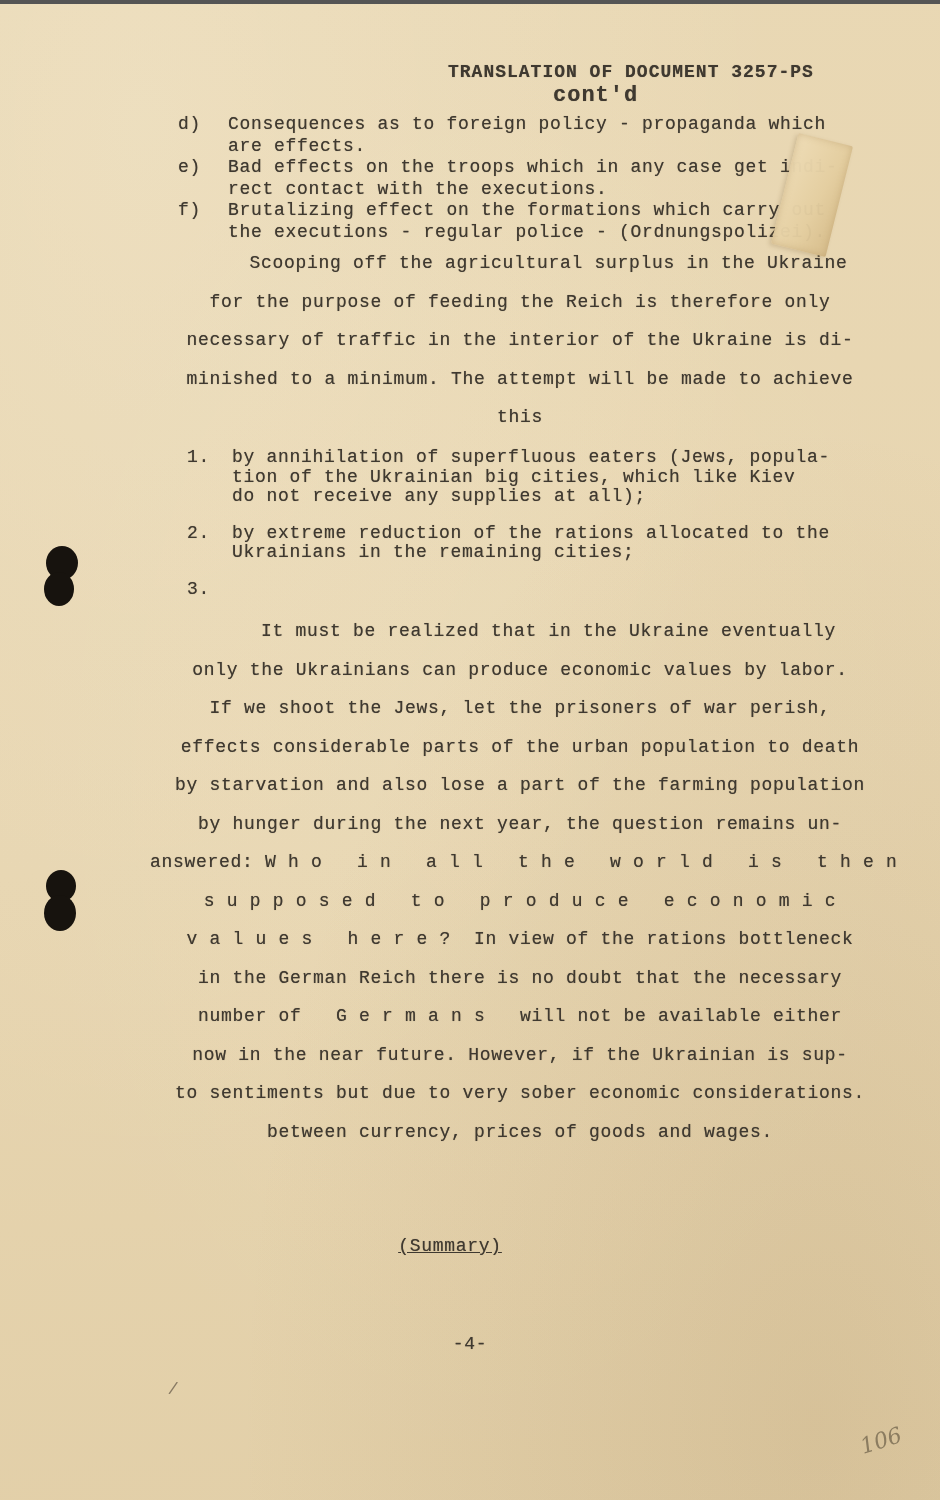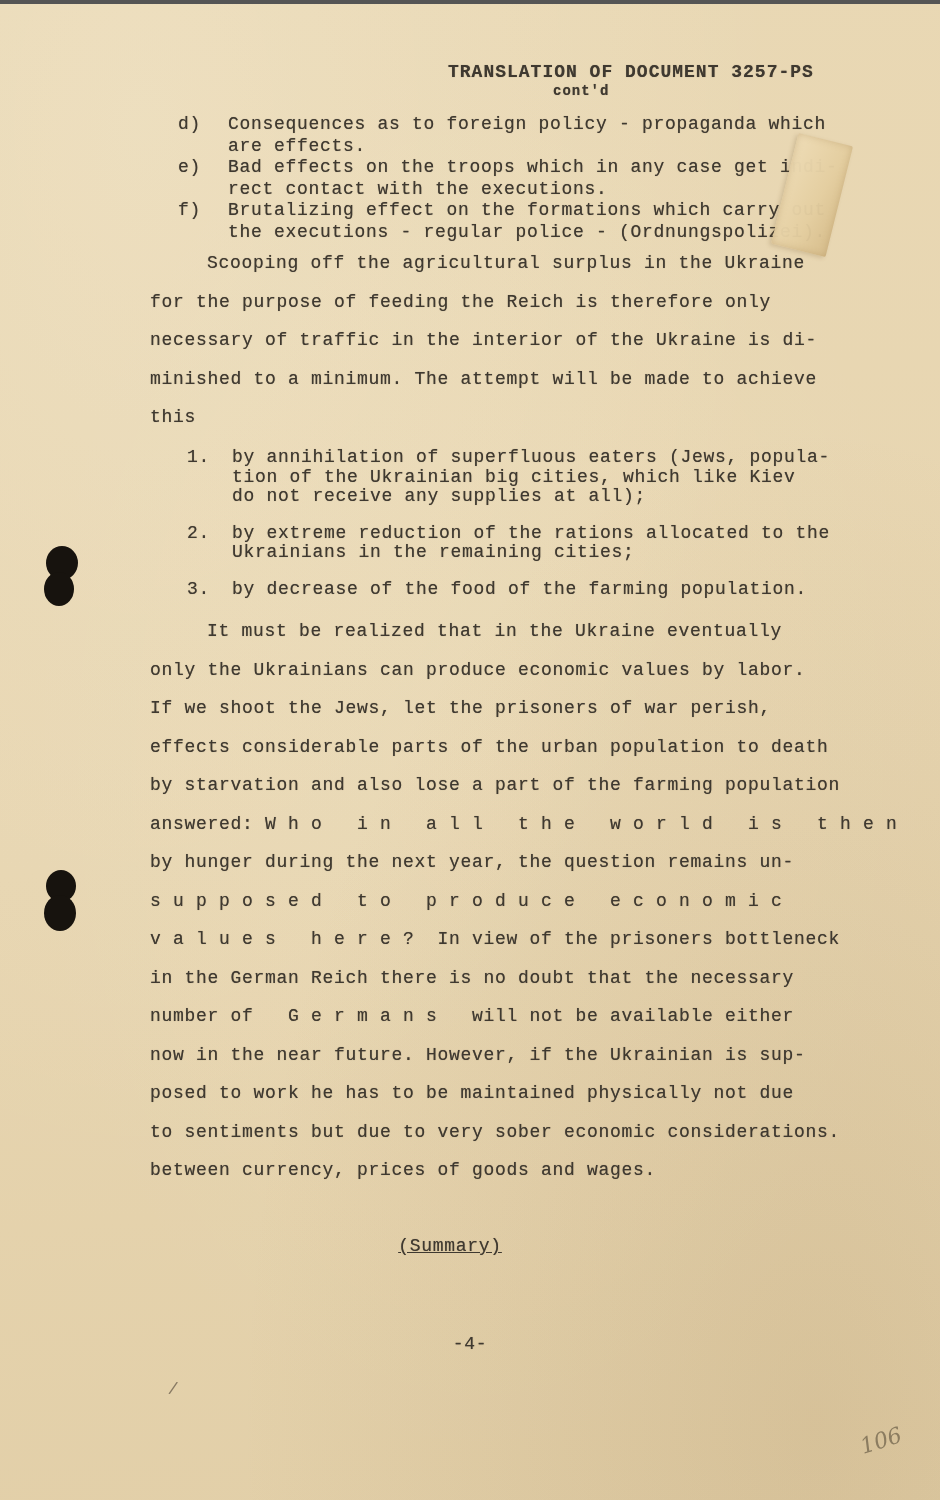--- a/index.html
+++ b/index.html
@@ -15,27 +15,27 @@
     overflow:hidden;
     font-family:"Liberation Mono","DejaVu Sans Mono",monospace;
     color:var(--ink,#3f3930);
     padding-left:20px;
   }
   .tline { white-space:pre; }
   .typed { font-size:18px; letter-spacing:0.7px; text-shadow:0 0 0.7px rgba(62,55,44,0.65); }
 
   .header { position:absolute; top:58px; left:448px; font-weight:bold; letter-spacing:1px; }
   .header .title { font-size:18px; }
-  .header .contd { font-size:14px; padding-left:105px; margin-top:1px; }
+  .header .contd { font-size:22px; padding-left:105px; margin-top:1px; }
 
   .lettered { position:absolute; top:110px; left:178px; line-height:21.5px; }
   .lettered .list-item { display:flex; }
   .lettered .label { flex:0 0 50px; }
 
-  .para { position:absolute; left:150px; width:740px; line-height:38.5px; }
+  .para { position:absolute; left:150px; width:740px; line-height:38.5px;text-align:center; }
   .para .tline:first-child { text-indent:57px; }
   .para1 { top:240px; }
   .para2 { top:608px; }
 
   .numbered { position:absolute; top:444px; left:187px; line-height:19.5px; }
   .numbered .list-item { display:flex; margin-bottom:17px; }
   .numbered .label { flex:0 0 45px; }
 
   .summary { position:absolute; top:1232px; left:0; width:900px; text-align:center;text-decoration:underline; }
   .pagenum { position:absolute; top:1330px; left:0; width:940px; text-align:center; }
@@ -116,40 +116,36 @@
     </div>
     <div class="list-item">
       <span class="label">2.</span>
       <div class="lines">
           <div class="tline">by extreme reduction of the rations allocated to the</div>
           <div class="tline">Ukrainians in the remaining cities;</div>
         </div>
     </div>
     <div class="list-item">
       <span class="label">3.</span>
-      <div class="lines">
-          <div class="tline">by decrease of the food of the farming population.</div>
-        </div>
     </div>
   </div>
 
   <div class="para para2 typed">
       <div class="tline">It must be realized that in the Ukraine eventually</div>
       <div class="tline">only the Ukrainians can produce economic values by labor.</div>
       <div class="tline">If we shoot the Jews, let the prisoners of war perish,</div>
       <div class="tline">effects considerable parts of the urban population to death</div>
       <div class="tline">by starvation and also lose a part of the farming population</div>
+      <div class="tline">by hunger during the next year, the question remains un-</div>
       <div class="tline">answered: W h o   i n   a l l   t h e   w o r l d   i s   t h e n</div>
-      <div class="tline">by hunger during the next year, the question remains un-</div>
       <div class="tline">s u p p o s e d   t o   p r o d u c e   e c o n o m i c</div>
-      <div class="tline">v a l u e s   h e r e ?  In view of the prisoners bottleneck</div>
+      <div class="tline">v a l u e s   h e r e ?  In view of the rations bottleneck</div>
       <div class="tline">in the German Reich there is no doubt that the necessary</div>
       <div class="tline">number of   G e r m a n s   will not be available either</div>
       <div class="tline">now in the near future. However, if the Ukrainian is sup-</div>
-      <div class="tline">posed to work he has to be maintained physically not due</div>
       <div class="tline">to sentiments but due to very sober economic considerations.</div>
       <div class="tline">between currency, prices of goods and wages.</div>
     </div>
 
   <div class="summary typed">(Summary)</div>
 
   <div class="pagenum typed">-4-</div>
 
   <div class="pencil">106</div>
 

